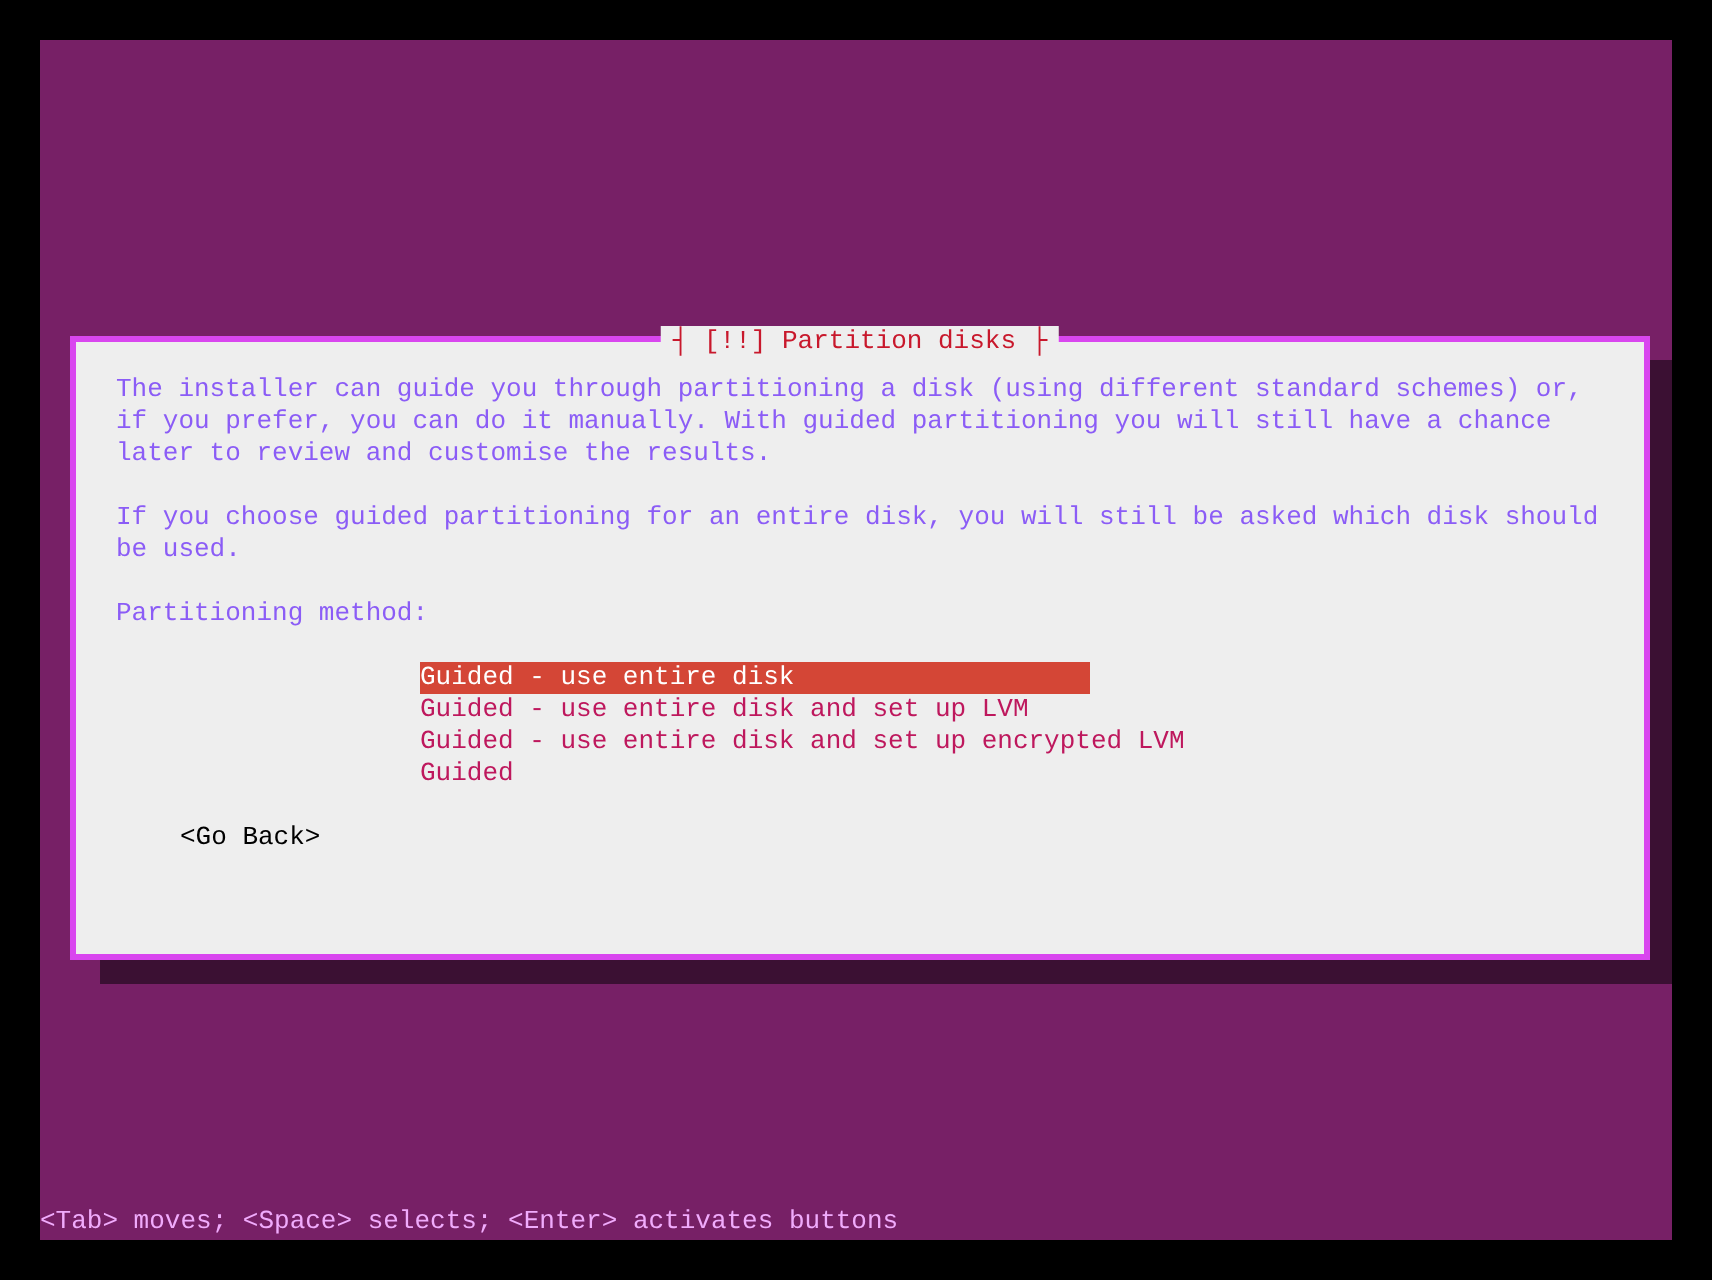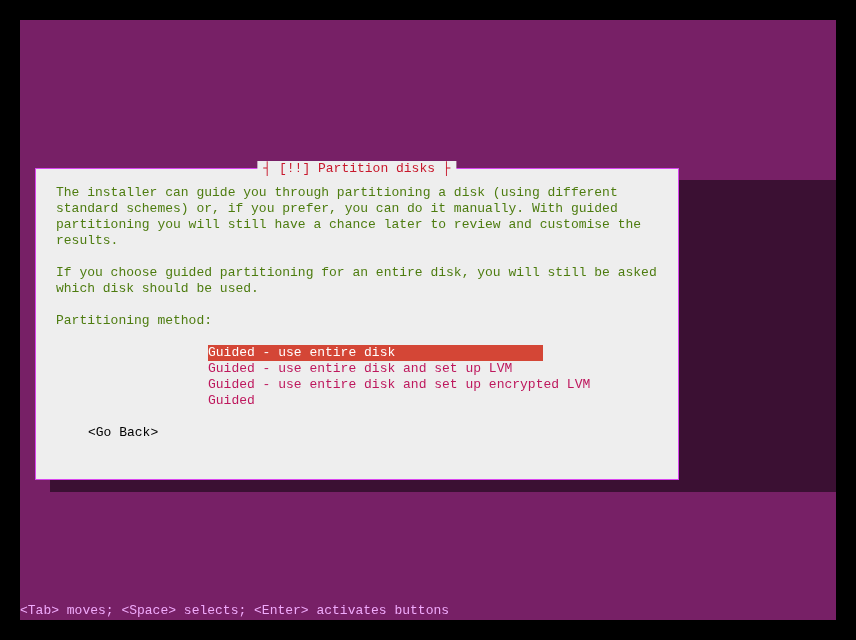--- a/index.html
+++ b/index.html
@@ -29,44 +29,44 @@
       top: 180px;
       left: 50px;
       width: 790px;
       height: 312px;
       background: rgba(0, 0, 0, 0.5);
     }
     .dialog {
       position: absolute;
       top: 168px;
       left: 35px;
-      width: 644px;
+      width: 790px;
       height: 312px;
       background: #eeeeee;
-      border: 1px solid #d946ef;
+      border: 3px solid #d946ef;
       color: #c8182c;
     }
     .dialog-title {
       position: absolute;
       top: -8px;
       left: 50%;
       transform: translateX(-50%);
       background: #eeeeee;
       padding: 0 6px;
       white-space: pre;
       color: #c8182c;
     }
     .dialog-content {
       padding: 16px 20px;
       line-height: 16px;
       color: #000;
     }
     .dialog-text {
       white-space: pre-wrap;
-      color: #4d7c0f;
+      color: #8b5cf6;
     }
     .options-list {
       margin-top: 16px;
       margin-left: 152px;
     }
     .option-item {
       display: inline-block;
       white-space: pre;
       color: #be185d;
     }

